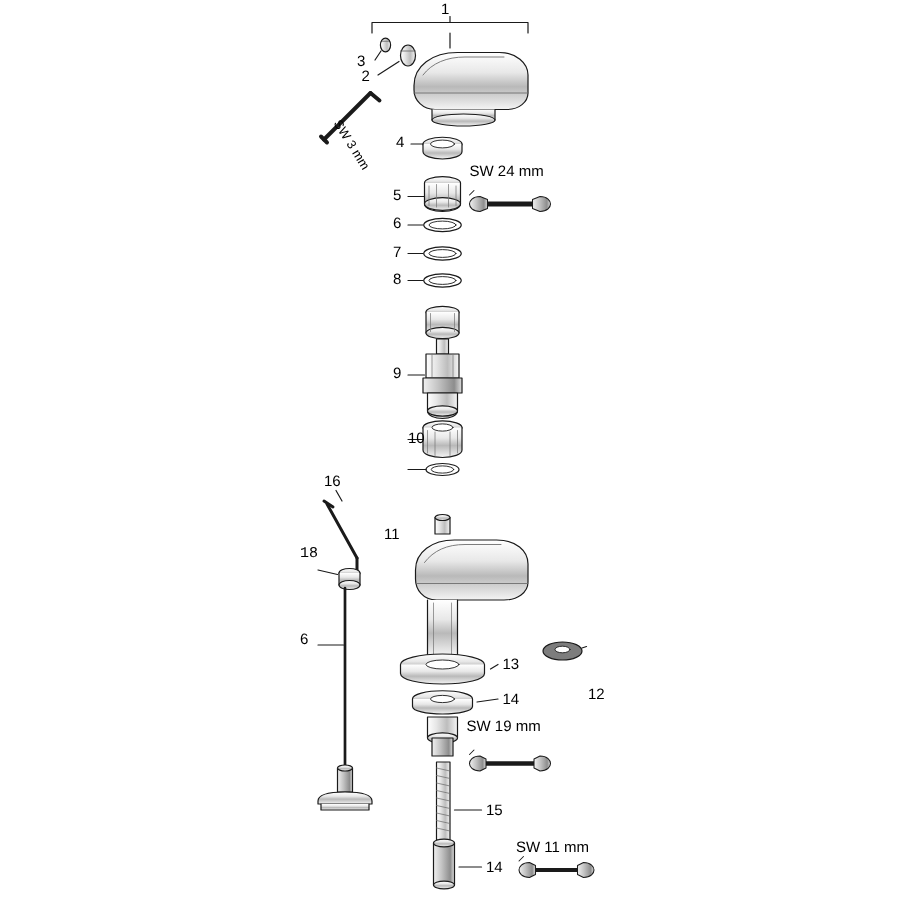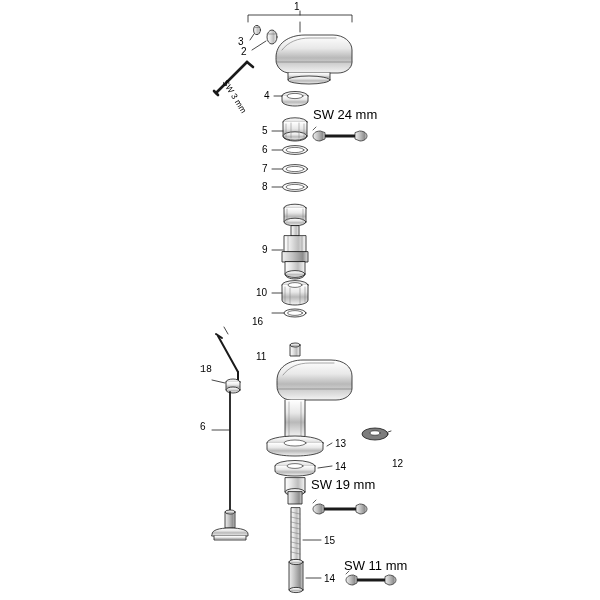--- a/index.html
+++ b/index.html
@@ -31,21 +31,21 @@
     position: absolute;
     font-family: "Liberation Sans", sans-serif;
     font-size: 10px;
     line-height: 11px;
     color: #000000;
     white-space: nowrap;
   }
   .tool-label {
     position: absolute;
     font-family: "Liberation Sans", sans-serif;
-    font-size: 13px;
+    font-size: 10px;
     line-height: 10px;
     color: #000000;
     white-space: nowrap;
   }
   .rot-label {
     position: absolute;
     font-family: "Liberation Sans", sans-serif;
     font-size: 8.5px;
     color: #000000;
     white-space: nowrap;
@@ -295,28 +295,28 @@
 
   <div class="callout" style="left:294px; top:1px;">1</div>
   <div class="callout" style="left:241px; top:46px;">2</div>
   <div class="callout" style="left:238px; top:36px;">3</div>
   <div class="callout" style="left:264px; top:90px;">4</div>
   <div class="callout" style="left:262px; top:125px;">5</div>
   <div class="callout" style="left:262px; top:144px;">6</div>
   <div class="callout" style="left:262px; top:163px;">7</div>
   <div class="callout" style="left:262px; top:181px;">8</div>
   <div class="callout" style="left:262px; top:244px;">9</div>
-  <div class="callout" style="left:256px; top:287px;">10</div>
+  <div class="callout" style="left:272px; top:287px;">10</div>
   <div class="callout" style="left:256px; top:307px;margin-top:44px;">11</div>
   <div class="callout" style="left:392px; top:426px;margin-top:32px;">12</div>
   <div class="callout" style="left:335px; top:438px;">13</div>
   <div class="callout" style="left:335px; top:461px;">14</div>
   <div class="callout" style="left:324px; top:535px;">15</div>
   <div class="callout" style="left:324px; top:573px;">14</div>
-  <div class="callout" style="left:216px; top:316px;margin-left:36px;">16</div>
+  <div class="callout" style="left:216px; top:316px;">16</div>
   <div class="callout" style="left:200px; top:421px;">6</div>
   <div class="callout" style="left:200px; top:364px;font-family:Liberation Mono, monospace;">18</div>
 
   <div class="tool-label" style="left:313px; top:110px;">SW 24 mm</div>
   <div class="tool-label" style="left:311px; top:480px;">SW 19 mm</div>
   <div class="tool-label" style="left:344px; top:561px;">SW 11 mm</div>
 
   <div class="rot-label" style="left:229px; top:78px; transform: rotate(58deg);">SW 3 mm</div>
 
 </div>

